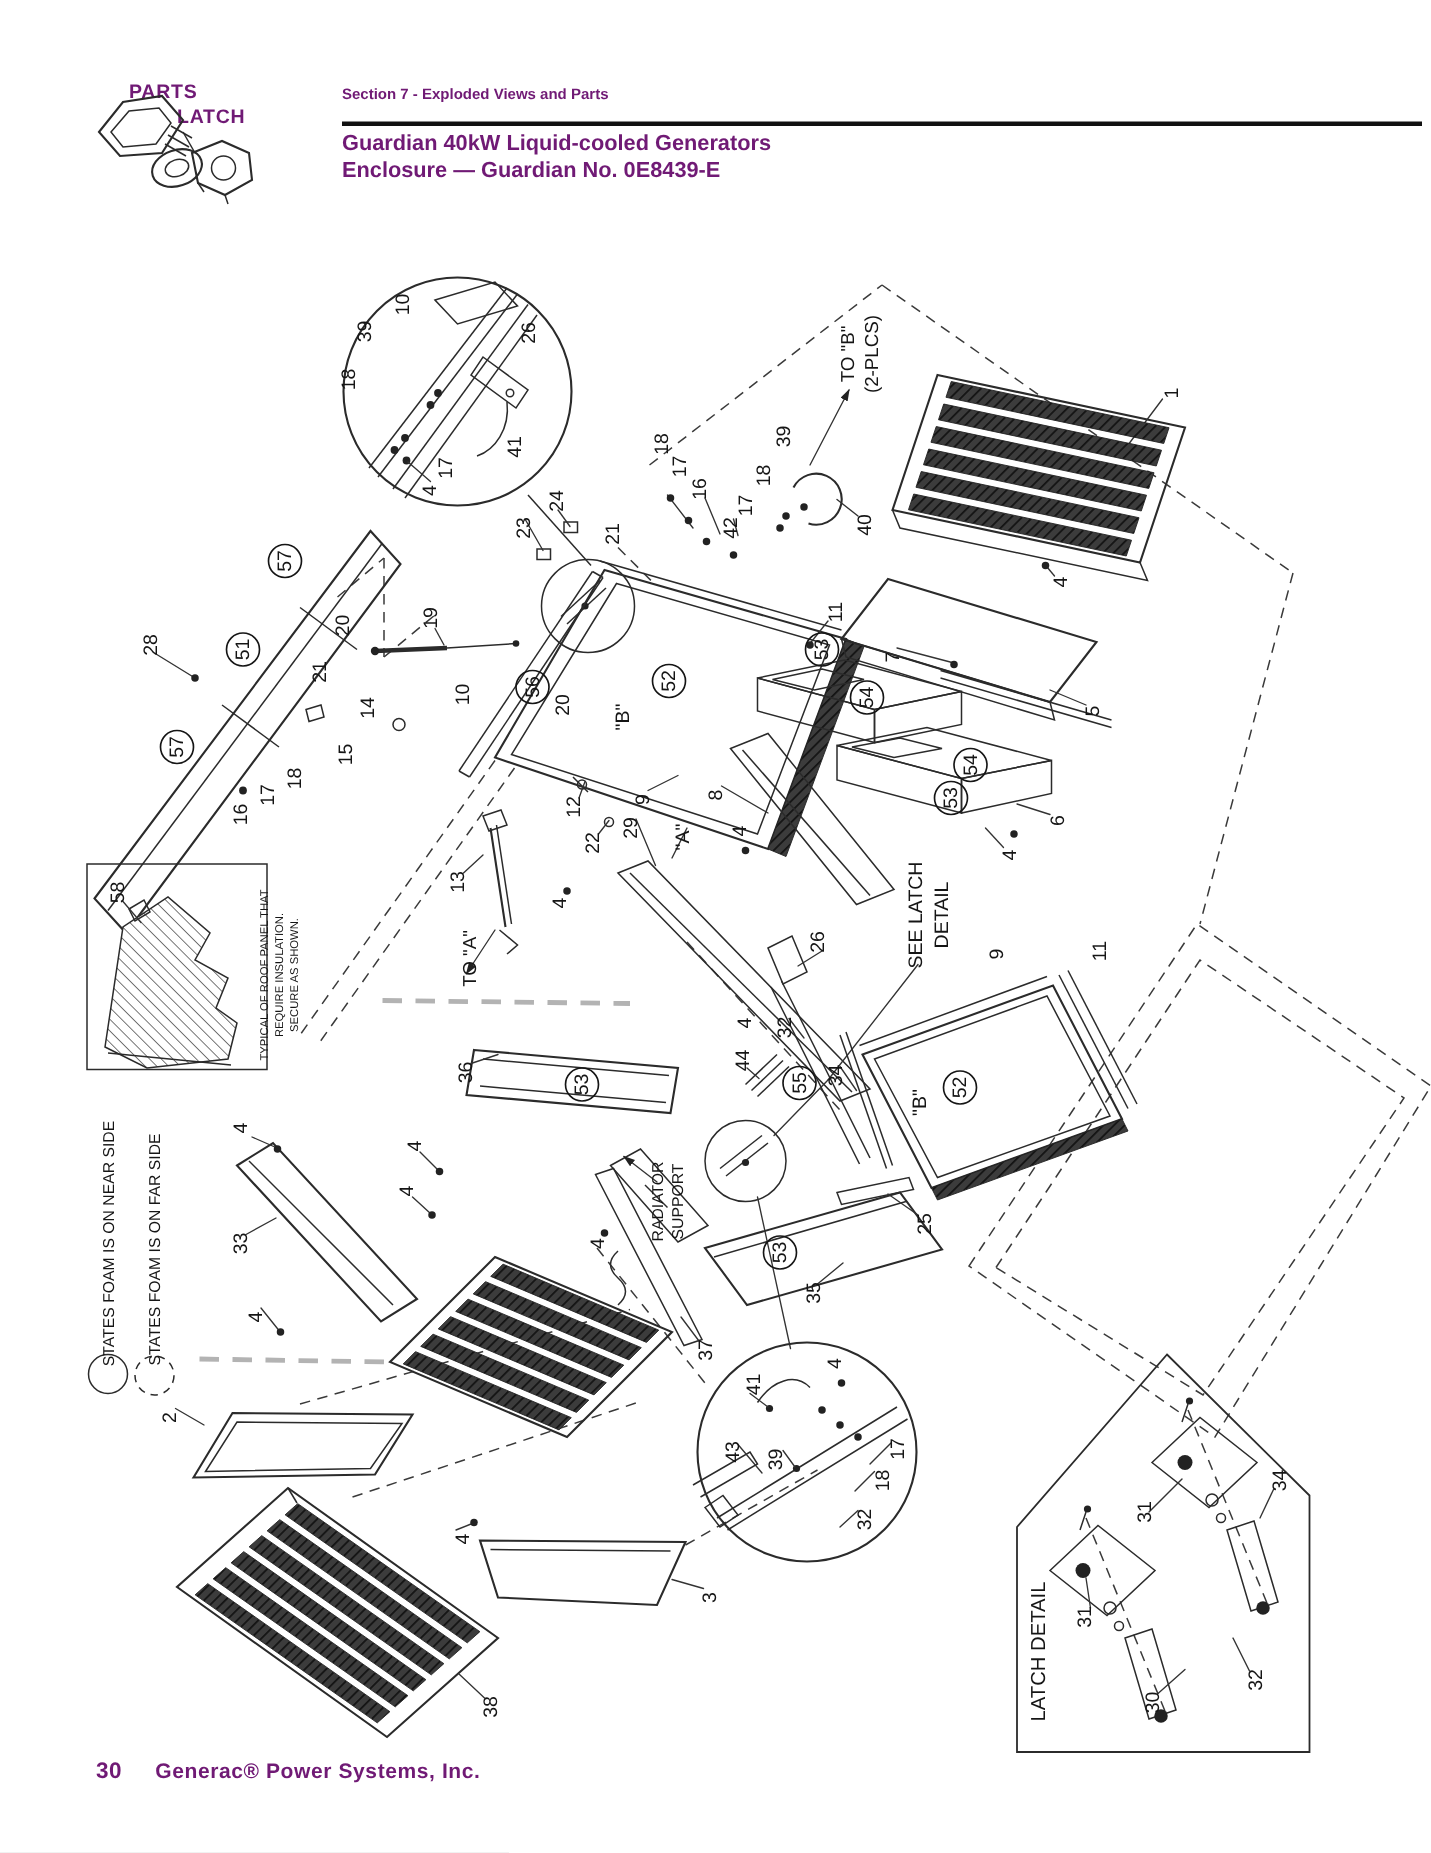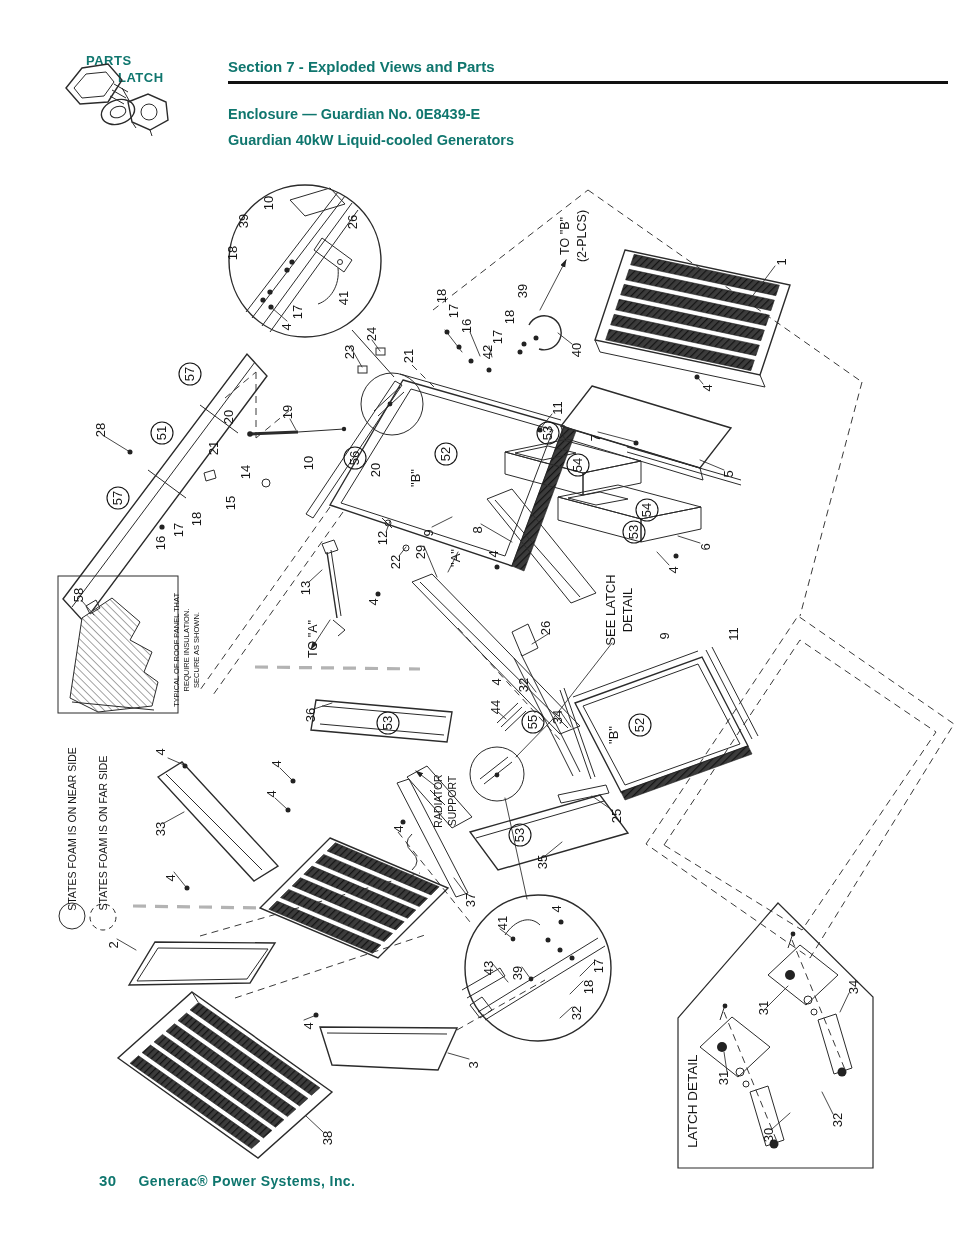--- a/index.html
+++ b/index.html
@@ -1,24 +1,24 @@
 <!DOCTYPE html>
 <html><head>
 <meta charset="utf-8">
 <style>
   html,body{margin:0;padding:0;background:#e8e8e8;}
   .page{position:relative;width:954px;height:1235px;background:#ffffff;
-        font-family:"Liberation Sans",sans-serif;color:#0f766e;overflow:hidden;margin:0 auto;}
-  .hdr-title{position:absolute;left:228px;top:58px;font-size:15px;font-weight:bold;}
+        font-family:"Liberation Sans",sans-serif;color:#701a75;overflow:hidden;margin:0 auto;}
+  .hdr-title{position:absolute;left:228px;top:58px;font-size:10px;font-weight:bold;}
   .hdr-rule{position:absolute;left:228px;top:81px;width:720px;height:2.5px;background:#111;}
-  .hdr-sub1{position:absolute;left:228px;top:88px;font-size:14.5px;font-weight:bold;margin-top:44px;}
+  .hdr-sub1{position:absolute;left:228px;top:88px;font-size:14.5px;font-weight:bold;}
   .hdr-sub2{position:absolute;left:228px;top:106px;font-size:14.5px;font-weight:bold;}
   .logo-parts{position:absolute;left:86px;top:53px;font-size:13px;font-weight:bold;letter-spacing:.5px;}
   .logo-lists{position:absolute;left:118px;top:70px;font-size:13px;font-weight:bold;letter-spacing:.5px;}
-  .footer{position:absolute;left:64px;top:1172px;font-size:14px;font-weight:bold;letter-spacing:.4px;margin-left:35px;}
+  .footer{position:absolute;left:64px;top:1172px;font-size:14px;font-weight:bold;letter-spacing:.4px;}
   .footer .pgnum{margin-right:22px;font-size:15px;}
   svg{position:absolute;left:0;top:0;}
   .ln{stroke:#2b2b2b;stroke-width:1;fill:none;}
   .ln2{stroke:#2b2b2b;stroke-width:1.4;fill:none;}
   .dash{stroke:#3a3a3a;stroke-width:1;fill:none;stroke-dasharray:7 5;}
   .gdash{stroke:#b3b3b3;stroke-width:3.2;fill:none;stroke-dasharray:13 9;}
   .leader{stroke:#333;stroke-width:.9;fill:none;stroke-linecap:round;}
   .dot{fill:#222;stroke:none;}
   .callout{font-family:"Liberation Sans",sans-serif;font-size:13px;fill:#151515;}
   .note{font-family:"Liberation Sans",sans-serif;fill:#151515;}

